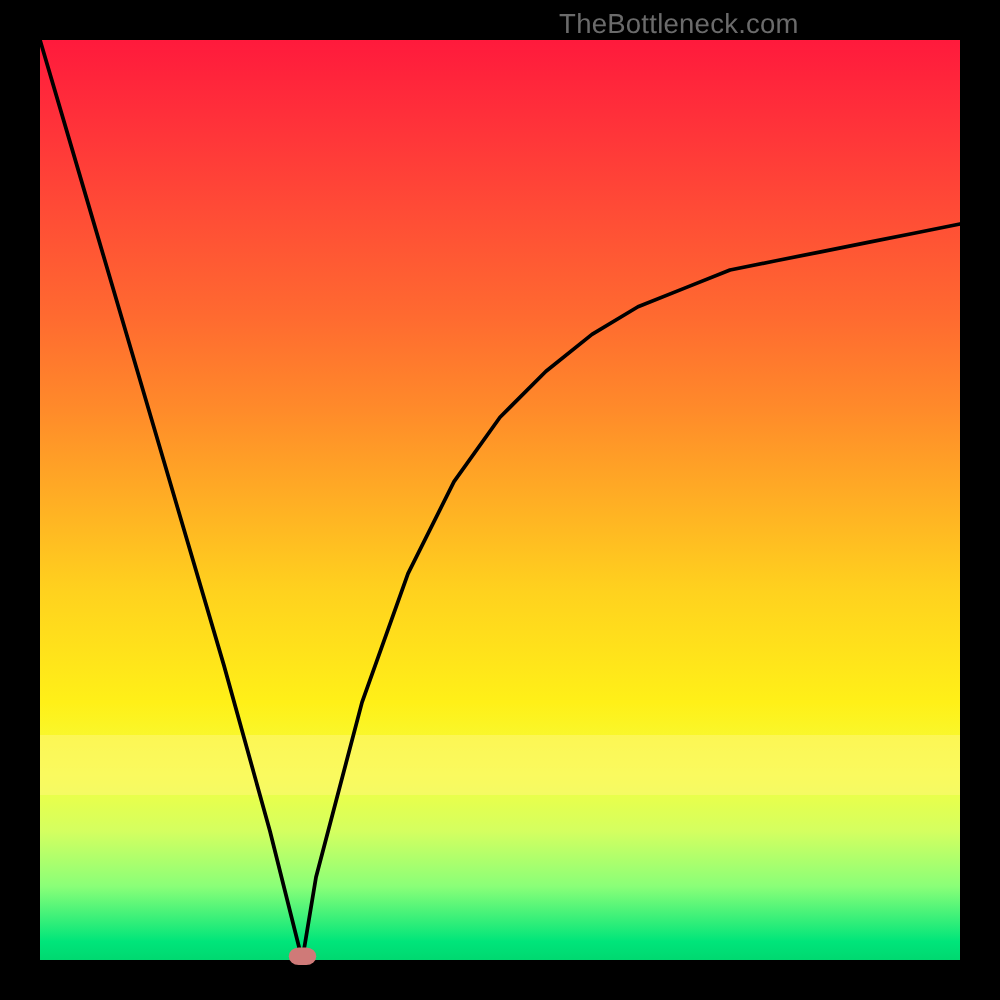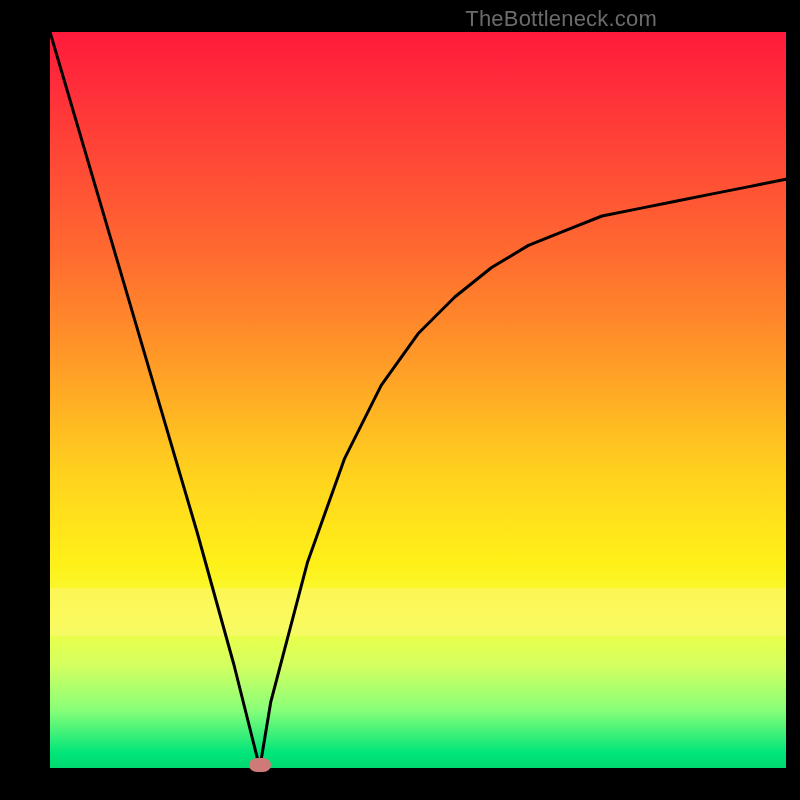--- a/index.html
+++ b/index.html
@@ -11,21 +11,20 @@
     overflow: hidden;
     font-family: Arial, Helvetica, sans-serif;
   }
   .frame {
     position: absolute;
     left: 0;
     top: 0;
     width: 653px;
     height: 800px;
     background: #000;
-    margin-left: 18px;
   }
   .plot {
     position: absolute;
     left: 32px;
     top: 32px;
     width: 736px;
     height: 736px;
     background: linear-gradient(to bottom,
       #ff1a3c 0%,
       #ff2f3a 8%,

